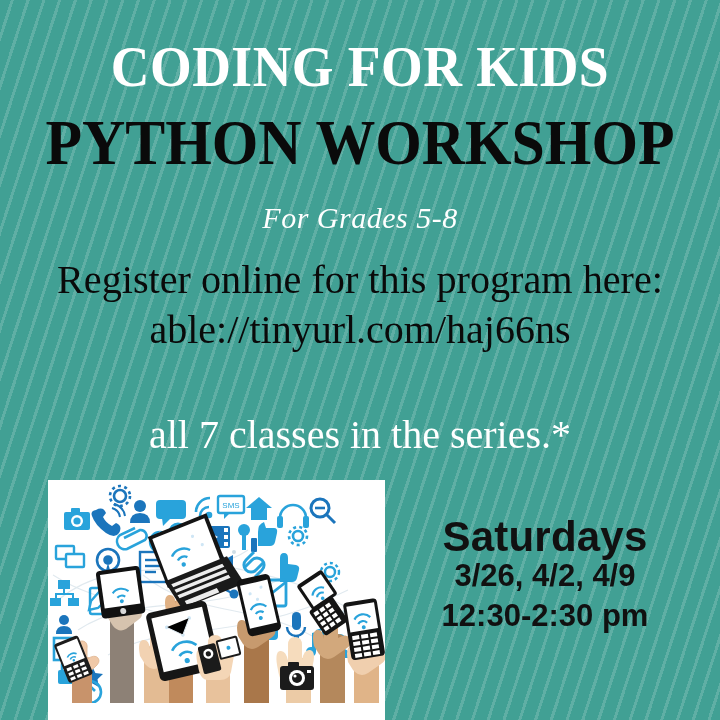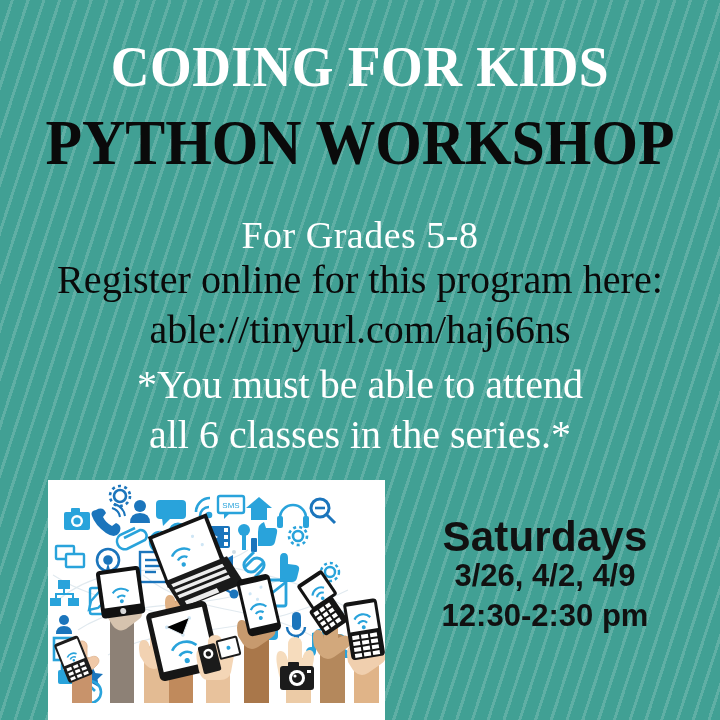--- a/index.html
+++ b/index.html
@@ -60,25 +60,26 @@
   
   .line {
     position: absolute;
     left: 0;
     width: 720px;
     text-align: center;
     white-space: nowrap;
     font-family: "Liberation Serif", "DejaVu Serif", serif;
   }
   .grades {
-    top: 213px;
-    font-size: 38px;
+    top: 196px;
+    font-size: 30px;
     line-height: 44px;
     color: #ffffff;
     letter-spacing: 0.5px;
+    font-style: italic;
   }
   .register {
     top: 255px;
     font-size: 41px;
     line-height: 48px;
     color: #0a0a0a;
     transform: scaleX(0.98);
   }
   .url {
     top: 306px;
@@ -146,23 +147,22 @@
   <div class="headline-1">CODING FOR KIDS</div>
 
   <div class="headline-2">PYTHON WORKSHOP</div>
 
   <div class="line grades">For Grades 5-8</div>
 
   <div class="line register">Register online for this program here:</div>
 
   <div class="line url">able://tinyurl.com/haj66ns</div>
 
-  <div class="line note-1">*You must be able to attend</div>
-
-  <div class="line note-2">all 6 classes in the series.*</div>
+
+  <div class="line note-2">all 7 classes in the series.*</div>
 
   <div class="collage">
     <svg width="337" height="223" viewBox="0 0 337 223" xmlns="http://www.w3.org/2000/svg">
       <rect x="0" y="0" width="337" height="223" fill="#ffffff"></rect>
 
       <g stroke="#dfe8ee" stroke-width="1.1" fill="none" opacity="0.95">
         <path d="M10,120 C70,70 150,105 200,70"></path>
         <path d="M30,150 C90,110 160,140 240,95"></path>
         <path d="M60,175 C120,140 190,165 300,110"></path>
         <path d="M120,60 C170,100 230,80 310,135"></path>

